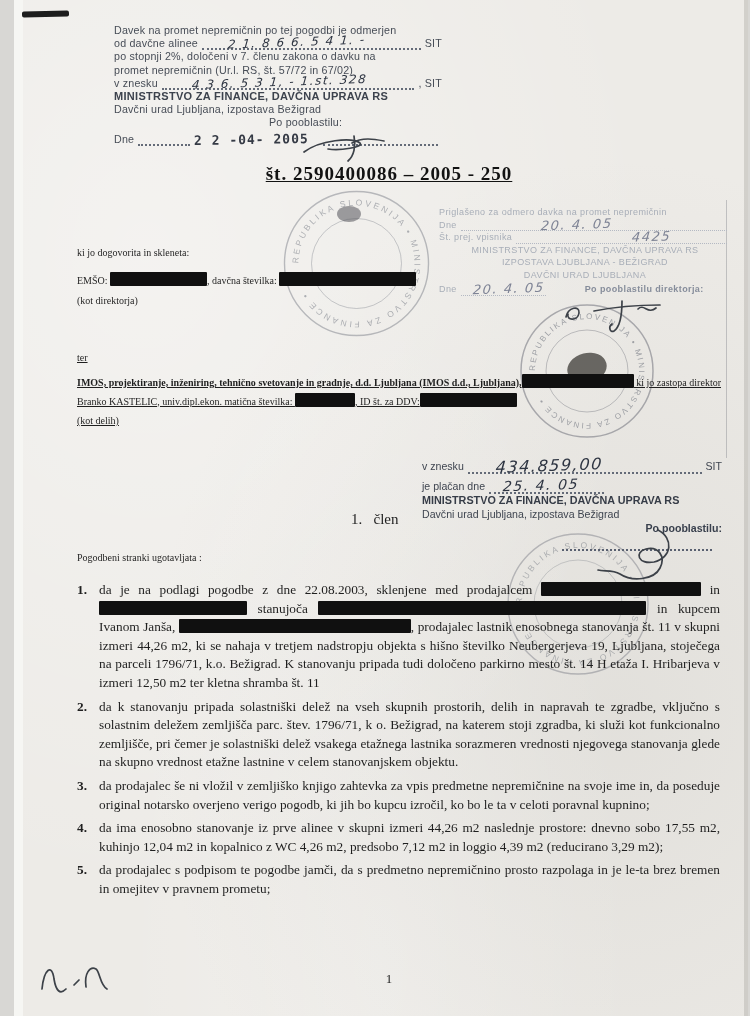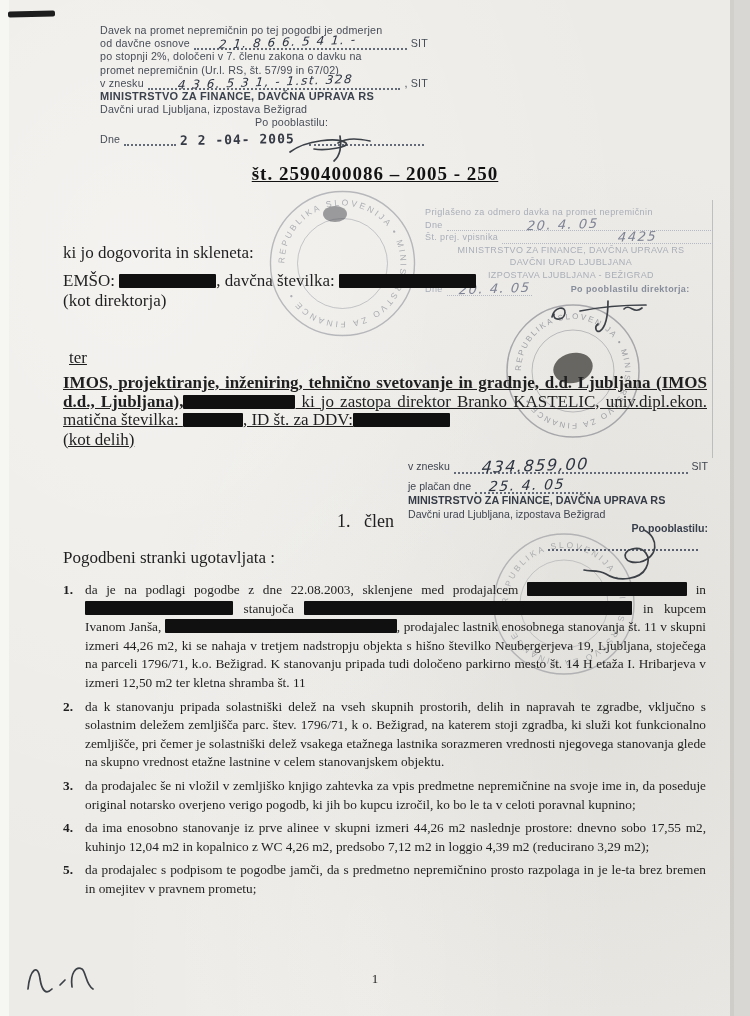--- a/index.html
+++ b/index.html
@@ -3,21 +3,21 @@
 <meta charset="utf-8">
 <style>
   html,body{margin:0;padding:0;background:#d8d7d4;}
   #page{
     position:relative;width:734px;height:1016px;overflow:hidden;
     background-color:#edebe7;
     background-image:
       radial-gradient(ellipse at 18% 25%, rgba(255,255,255,.38), transparent 60%),
       radial-gradient(ellipse at 82% 70%, rgba(182,180,173,.20), transparent 55%),
       radial-gradient(ellipse at 50% 95%, rgba(255,255,255,.25), transparent 50%);
-    font-family:"Liberation Serif", serif;color:#1f1f1f;
+    font-family:"Liberation Serif", serif;color:#1f1f1f;margin-left:14px;
   }
   #page::before{content:"";position:absolute;left:0;top:0;width:9px;height:1016px;background:#f6f6f3;}
   #page::after{content:"";position:absolute;right:0;top:0;width:4px;height:1016px;background:rgba(160,158,152,.35);}
   .abs{position:absolute;}
   
   .corner-mark{left:8px;top:11px;width:47px;height:6px;background:#1d1d1d;border-radius:2px;transform:rotate(-1.5deg);}
   .edge-line{left:712px;top:200px;width:1px;height:258px;background:rgba(125,128,135,.4);}
   
   .stampblock{font-family:"Liberation Sans", sans-serif;color:#474d57;}
   .tax1{left:100px;top:24px;width:328px;font-size:10.7px;line-height:13.2px;letter-spacing:.2px;}
@@ -37,29 +37,29 @@
   .hw-faint{color:rgba(58,68,98,.62);}
   .receipt .darker{color:#868d9b;font-weight:bold;padding-left:35px;}
   
   .paid{left:408px;top:452px;width:300px;font-size:10.6px;line-height:13.8px;color:#3f4550;}
   .paid .ministry{font-weight:bold;font-size:10.8px;color:#363c47;}
   .paid .right{text-align:right;font-weight:bold;color:#39404d;}
   .hw-big{font-size:16px;}
   .hw-med{font-size:14px;}
   .dotted-line{border-bottom:2px dotted #596070;height:1px;}
   
-  .doctext{font-size:17px;line-height:18.5px;}
+  .doctext{font-size:10px;line-height:18.5px;}
   .title-wrap{left:0;top:160px;width:750px;text-align:center;}
   .title-main{font-size:19px;font-weight:bold;letter-spacing:9px;color:#121212;}
   .title-num{font-size:19px;font-weight:bold;letter-spacing:1px;margin-top:3px;color:#121212;text-decoration:underline;}
   .redact{display:inline-block;background:#101010;height:14px;vertical-align:-2px;border-radius:1px;}
   b{font-weight:bold;}
   .seller-block div{margin-bottom:1px;}
   .buyer-block{width:644px;text-align:justify;}
-  .article{font-size:18px;white-space:pre;}
+  .article{font-size:15px;white-space:pre;}
   .clauses{left:63px;top:581px;width:643px;}
   .clause{display:flex;margin-bottom:5px;}
   .clause-num{width:22px;font-weight:bold;font-size:13.3px;line-height:18.6px;flex:none;}
   .clause-text{flex:1;text-align:justify;font-size:13.3px;line-height:18.6px;}
   .footer-num{left:0;top:971px;width:750px;text-align:center;font-size:13px;}
   
   .seal{opacity:.95;}
   svg.sig path{fill:none;stroke:#3c4148;stroke-width:1.7;stroke-linecap:round;stroke-linejoin:round;}
   .z1{z-index:1;} .z2{z-index:2;} .z3{z-index:3;}
 </style>
@@ -67,28 +67,28 @@
 <body>
 
 <div id="page">
 
   <div class="abs corner-mark"></div>
   <div class="abs edge-line"></div>
 
   <div class="abs stampblock tax1 z2">
     <div>Davek na promet nepremičnin po tej pogodbi je odmerjen</div>
     <div class="srow">
-      <span>od davčne osnove</span>
+      <span>od davčne alinee</span>
       <span class="leader">
           <span class="hw" style="font-size:12px;">2 1. 8 6 6. 5 4 1. -</span>
         </span>
       <span>SIT</span>
     </div>
     <div>po stopnji 2%, določeni v 7. členu zakona o davku na</div>
-    <div>promet nepremičnin (Ur.l. RS, št. 57/99 in 67/02)</div>
+    <div>promet nepremičnin (Ur.l. RS, št. 57/72 in 67/02)</div>
     <div class="srow">
       <span>v znesku</span>
       <span class="leader">
           <span class="hw" style="font-size:12px;">4 3 6. 5 3 1, - 1.st. 328</span>
         </span>
       <span>, SIT</span>
     </div>
     <div class="ministry">MINISTRSTVO ZA FINANCE, DAVČNA UPRAVA RS</div>
     <div>Davčni urad Ljubljana, izpostava Bežigrad</div>
     <div class="poauth">Po pooblastilu:</div>
@@ -130,41 +130,41 @@
           <span class="hw hw-faint" style="font-size:13px;left:30%;">20. 4. 05</span>
         </span>
     </div>
     <div class="srow">
       <span>Št. prej. vpisnika</span>
       <span class="leader">
           <span class="hw hw-faint" style="font-size:13px;left:55%;">4425</span>
         </span>
     </div>
     <div class="ctr">MINISTRSTVO ZA FINANCE, DAVČNA UPRAVA RS</div>
+    <div class="ctr">IZPOSTAVA LJUBLJANA - BEŽIGRAD</div>
     <div class="ctr">DAVČNI URAD LJUBLJANA</div>
-    <div class="ctr">IZPOSTAVA LJUBLJANA - BEŽIGRAD</div>
     <div class="srow" style="margin-top:2px;">
       <span>Dne</span>
       <span class="leader" style="max-width:85px;">
           <span class="hw hw-faint" style="font-size:13px;left:15%;">20. 4. 05</span>
         </span>
       <span class="darker">Po pooblastilu direktorja:</span>
     </div>
   </div>
 
   <div class="abs doctext z2" style="left:63px;top:244px;">ki jo dogovorita in skleneta:</div>
 
   <div class="abs doctext seller-block z2" style="left:63px;top:272px;">
     <div>
       <span>EMŠO: </span><span class="redact" style="width:97px;"></span><span>,  davčna številka: </span><span class="redact" style="width:137px;"></span>
     </div>
     <div>(kot direktorja)</div>
   </div>
 
-  <div class="abs doctext z2" style="left:69px;top:349px;text-decoration:underline;">ter</div>
+  <div class="abs doctext z2" style="left:63px;top:349px;text-decoration:underline;">ter</div>
 
   <svg class="abs seal z1" style="left:502px;top:300px;" width="142" height="142" viewBox="0 0 142 142">
     <defs>
         <path id="ring2" d="M71,71 m-52,0 a52,52 0 1,1 104,0 a52,52 0 1,1 -104,0"></path>
       </defs>
     <circle cx="71" cy="71" r="66" fill="none" stroke="rgba(105,108,118,.55)" stroke-width="1.5"></circle>
     <circle cx="71" cy="71" r="41" fill="none" stroke="rgba(105,108,118,.4)" stroke-width="1"></circle>
     <ellipse cx="71" cy="68" rx="20" ry="15" fill="rgba(78,76,72,.88)" transform="rotate(-14 71 68)"></ellipse>
     <text font-size="8" fill="rgba(100,105,116,.6)" letter-spacing="2" font-family="Liberation Sans, sans-serif">
       <textPath href="#ring2">REPUBLIKA SLOVENIJA • MINISTRSTVO ZA FINANCE •</textPath>

